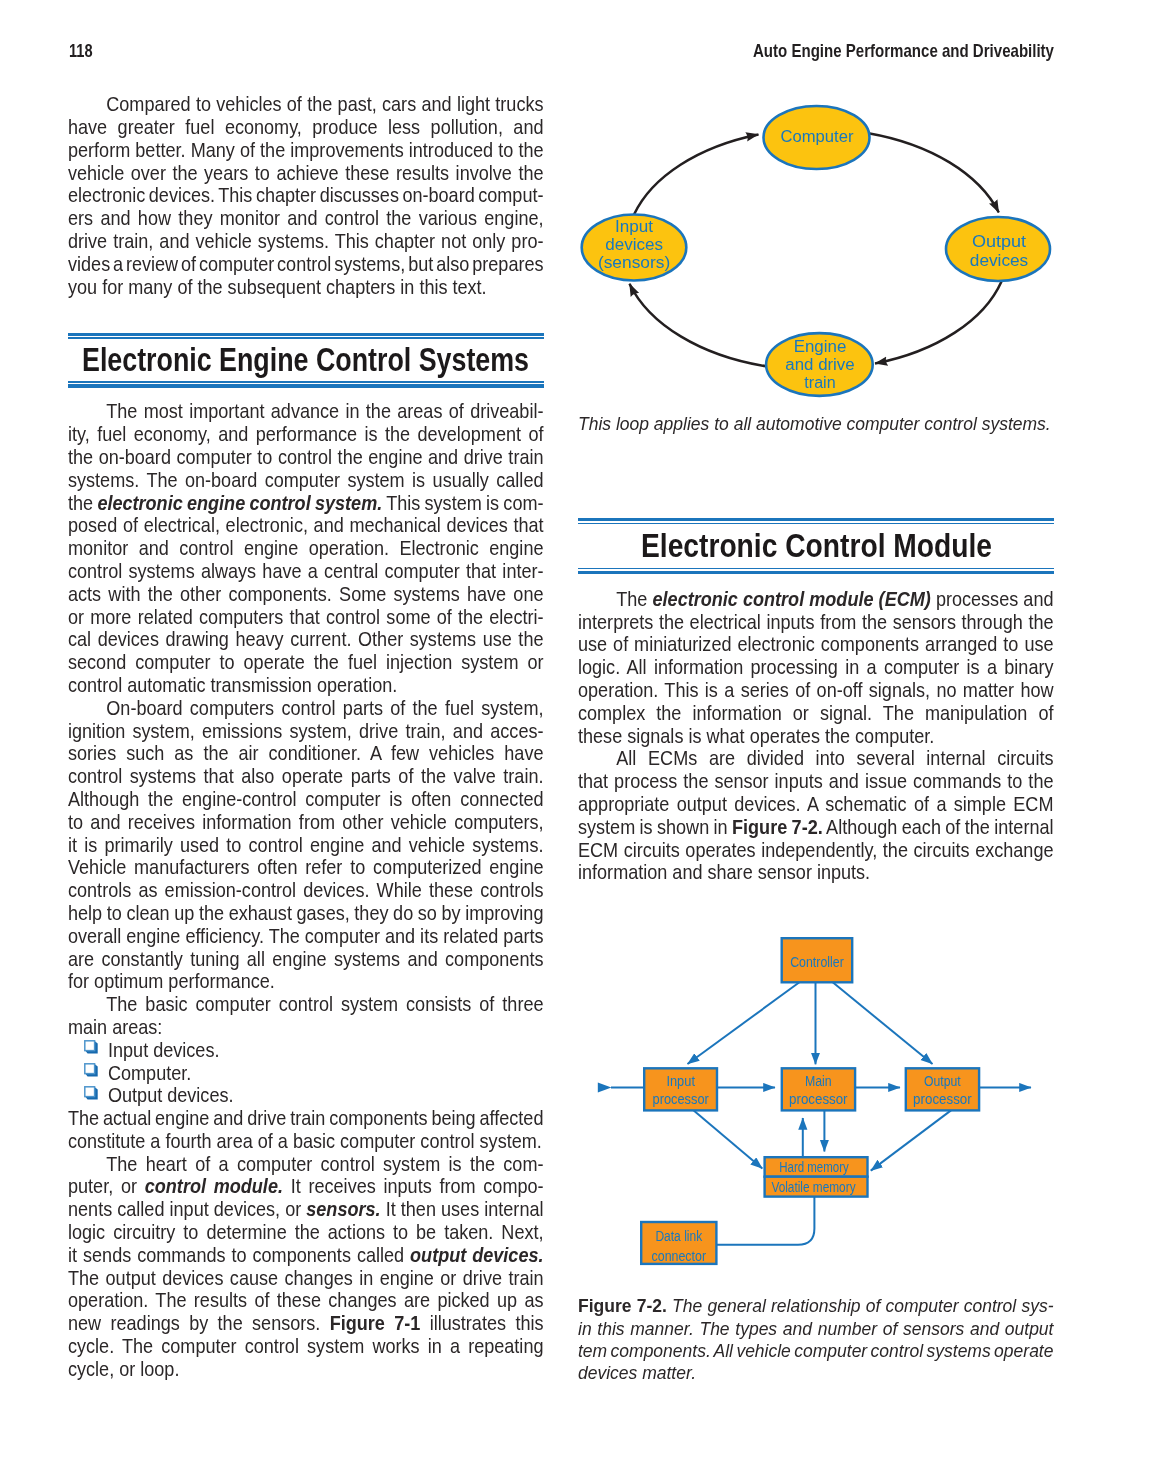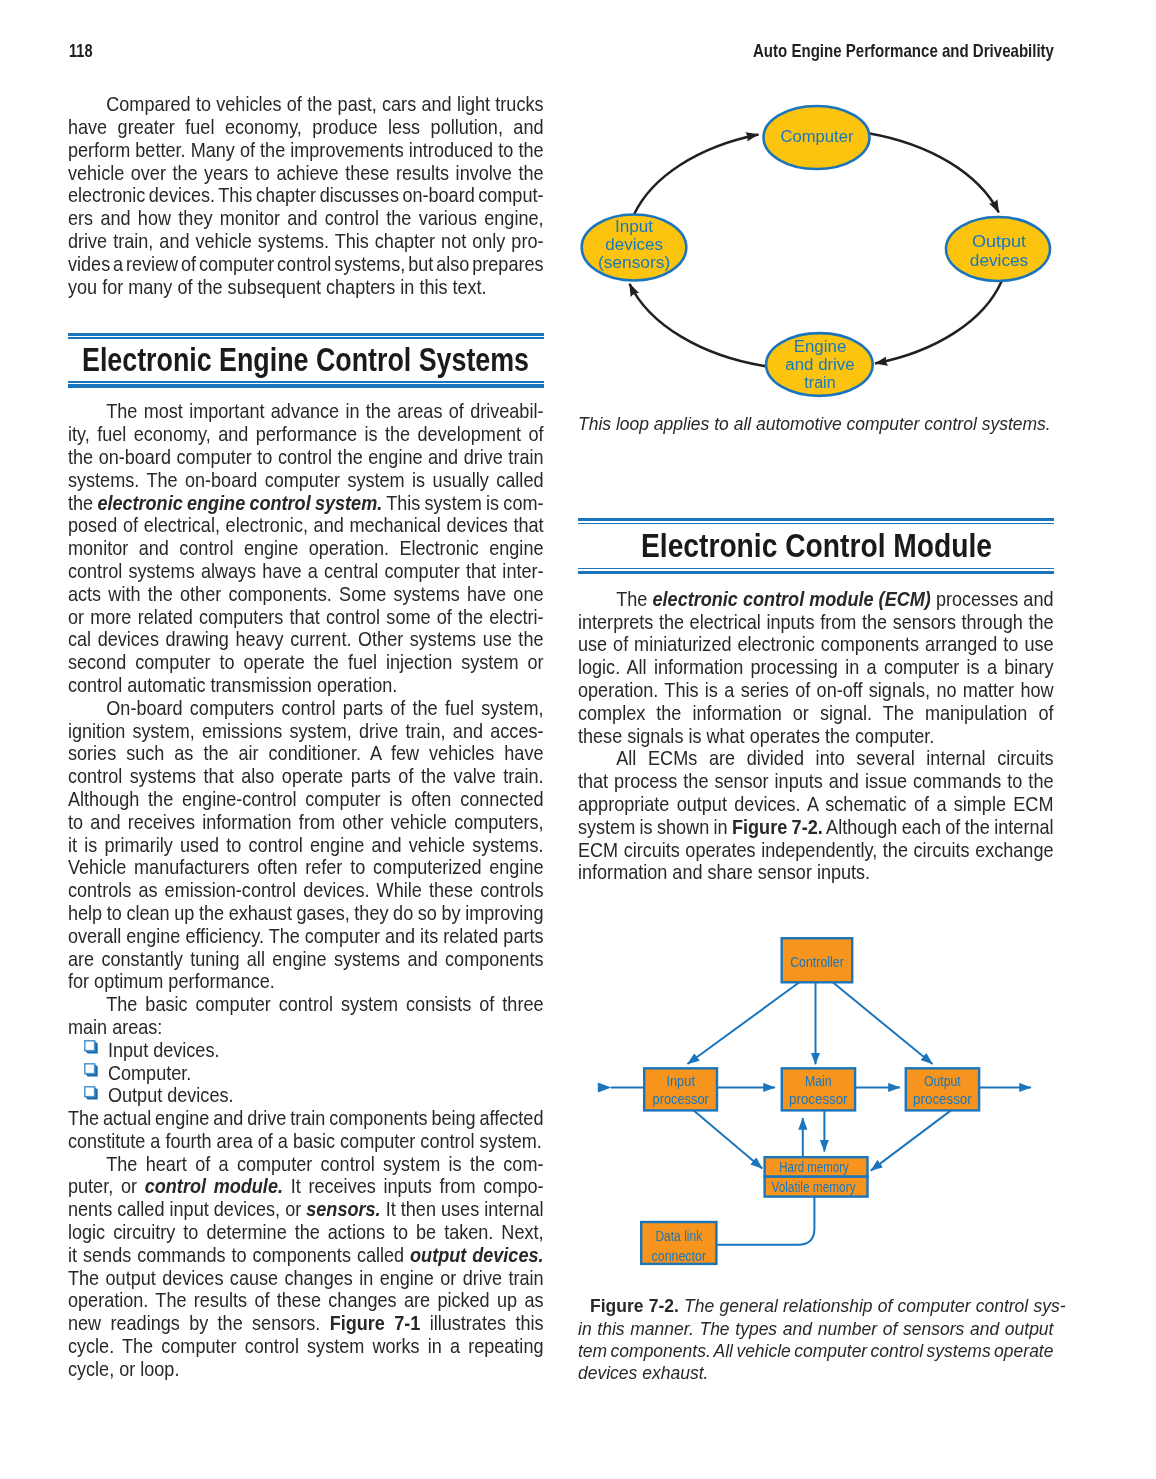--- a/index.html
+++ b/index.html
@@ -100,24 +100,24 @@
 <div style="word-spacing:1.12px;">that process the sensor inputs and issue commands to the</div>
 <div style="word-spacing:2.72px;">appropriate output devices. A schematic of a simple ECM</div>
 <div style="word-spacing:-0.74px;">system is shown in <b>Figure 7-2.</b> Although each of the internal</div>
 <div style="word-spacing:0.58px;">ECM circuits operates independently, the circuits exchange</div>
 <div>information and share sensor inputs.</div>
 </div>
 <div class="cap" style="left:578px;top:412.5px;line-height:22.3px">
 <div><i>This loop applies to all automotive computer control systems.</i></div>
 </div>
 <div class="cap" style="left:578px;top:1295.4px;line-height:22.2px">
-<div style="word-spacing:0.35px;margin-left:12px;"><b>Figure 7-2. </b><i>The general relationship of computer control sys-</i></div>
+<div style="word-spacing:0.35px;"><b>Figure 7-2. </b><i>The general relationship of computer control sys-</i></div>
 <div style="word-spacing:0.82px;"><i>in this manner. The types and number of sensors and output</i></div>
 <div style="word-spacing:-1.46px;"><i>tem components. All vehicle computer control systems operate</i></div>
-<div><i>devices exhaust.</i></div>
+<div><i>devices matter.</i></div>
 </div>
 <svg style="position:absolute;left:560px;top:85px" width="520" height="320" viewBox="560 85 520 320">
 <defs>
 <marker id="ab" markerUnits="userSpaceOnUse" markerWidth="20" markerHeight="14" refX="12.5" refY="5" orient="auto">
 <path d="M13 5 L0 9.7 Q2.5 5 0 0.3 Z" fill="#231f20"></path>
       </marker>
 <marker id="mb" markerUnits="userSpaceOnUse" markerWidth="18" markerHeight="12" refX="11.8" refY="4.6" orient="auto">
 <path d="M12.3 4.6 L0 9.2 L0 0 Z" fill="#1b75bc"></path>
       </marker>
 </defs>

